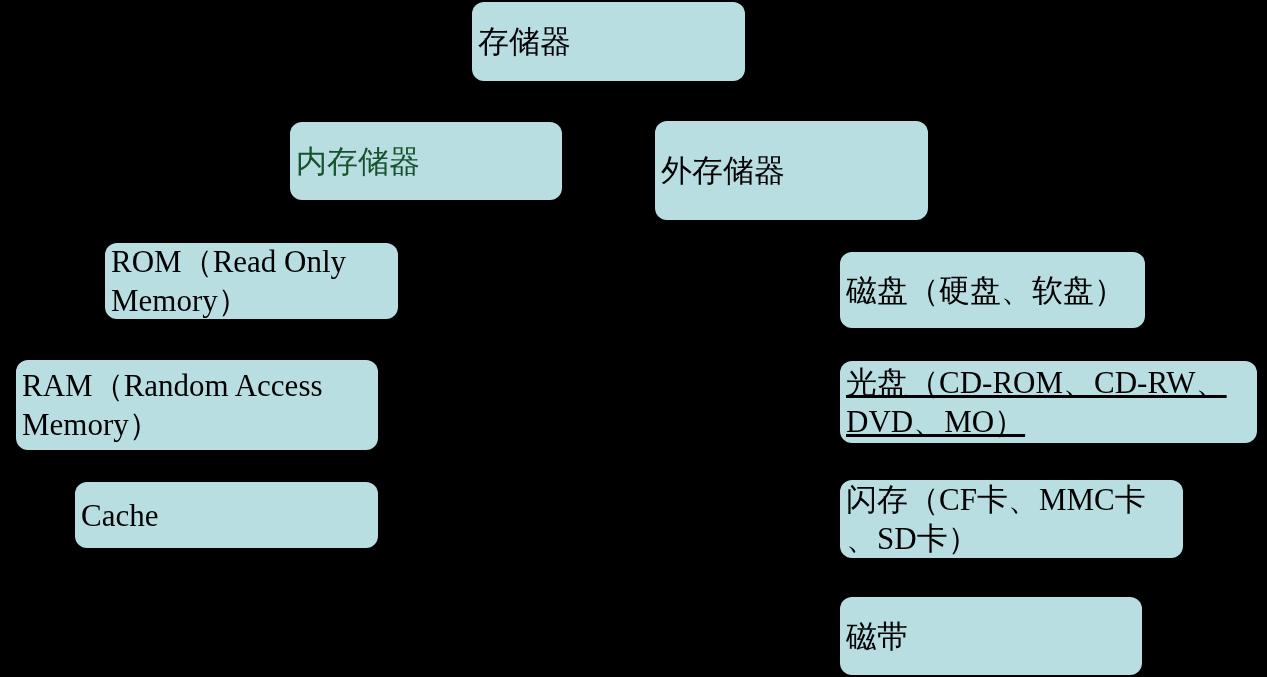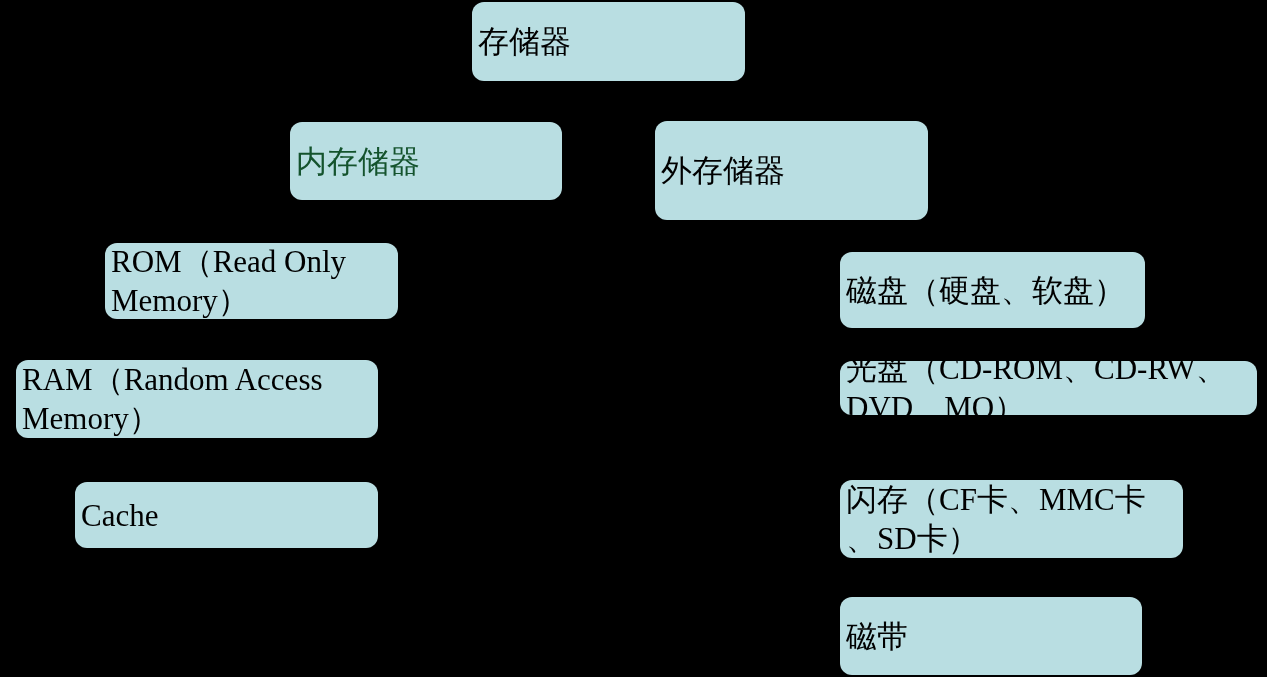--- a/index.html
+++ b/index.html
@@ -34,22 +34,22 @@
 </style>
 </head>
 <body>
 
 <div class="canvas" style="background: rgb(0, 0, 0);">
     <div class="node" style="left: 472px; top: 2px; width: 273px; height: 79px; background: rgb(185, 222, 226); color: rgb(0, 0, 0);">存储器</div>
     <div class="node" style="left: 290px; top: 122px; width: 272px; height: 78px; background: rgb(185, 222, 226); color: #14532d;">内存储器</div>
     <div class="node" style="left: 655px; top: 121px; width: 273px; height: 99px; background: rgb(185, 222, 226); color: rgb(0, 0, 0);">外存储器</div>
     <div class="node" style="left: 83px; top: 243px; width: 293px; height: 76px; background: rgb(185, 222, 226); color: rgb(0, 0, 0); margin-left: 22px;">ROM（Read Only
 Memory）</div>
-    <div class="node" style="left: 16px; top: 360px; width: 362px; height: 78px; background: rgb(185, 222, 226); color: rgb(0, 0, 0);">RAM（Random Access
+    <div class="node" style="left: 16px; top: 360px; width: 362px; height: 90px; background: rgb(185, 222, 226); color: rgb(0, 0, 0);">RAM（Random Access
 Memory）</div>
     <div class="node" style="left: 75px; top: 482px; width: 303px; height: 66px; background: rgb(185, 222, 226); color: rgb(0, 0, 0);">Cache</div>
     <div class="node" style="left: 840px; top: 252px; width: 305px; height: 76px; background: rgb(185, 222, 226); color: rgb(0, 0, 0);">磁盘（硬盘、软盘）</div>
-    <div class="node" style="left: 840px; top: 361px; width: 417px; height: 54px; background: rgb(185, 222, 226); color: rgb(0, 0, 0);">光盘（CD-ROM、CD-RW、
+    <div class="node" style="left: 840px; top: 361px; width: 417px; height: 82px; background: rgb(185, 222, 226); color: rgb(0, 0, 0); text-decoration: underline;">光盘（CD-ROM、CD-RW、
 DVD、MO）</div>
     <div class="node" style="left: 840px; top: 597px; width: 302px; height: 78px; background: rgb(185, 222, 226); color: rgb(0, 0, 0);">磁带</div>
     <div class="node" style="left: 840px; top: 480px; width: 343px; height: 78px; background: rgb(185, 222, 226); color: rgb(0, 0, 0);">闪存（CF卡、MMC卡
 、SD卡）</div>
   </div>
 
 </body></html>

